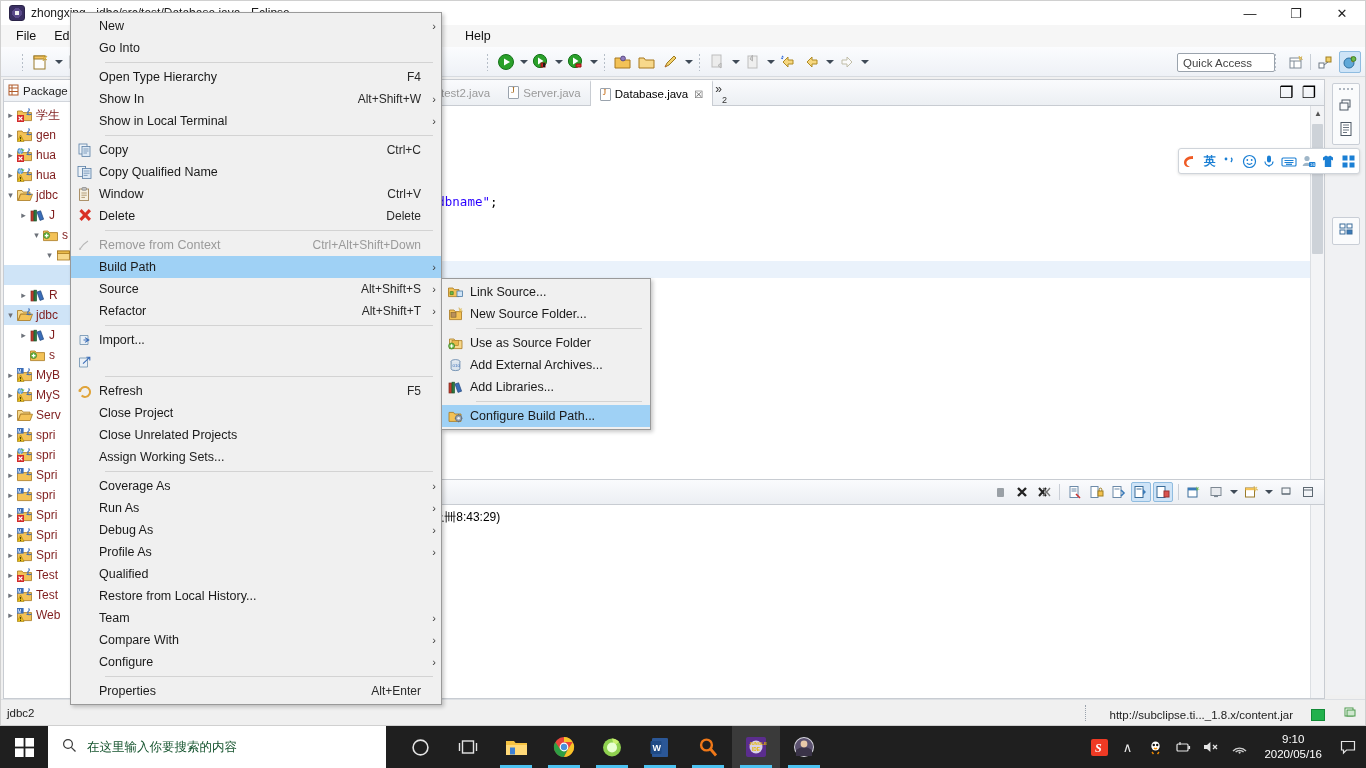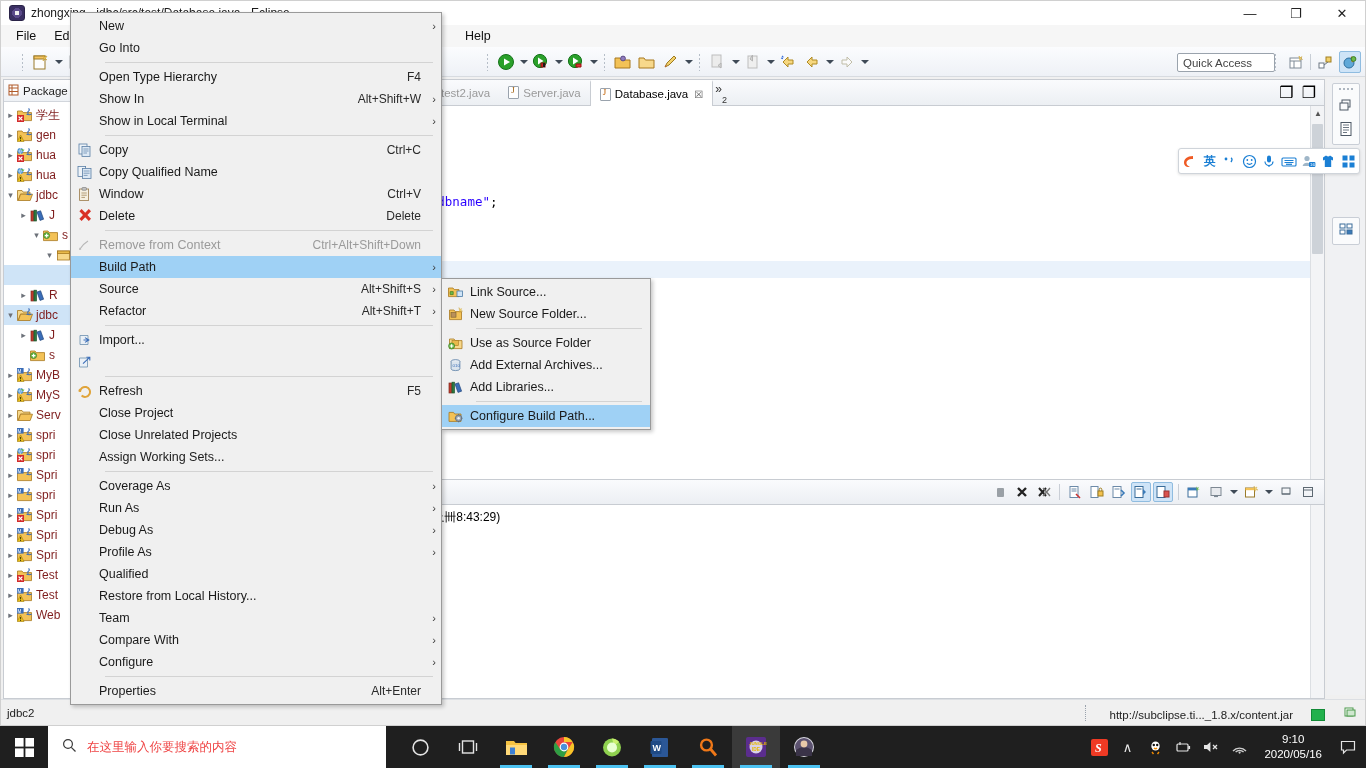--- a/index.html
+++ b/index.html
@@ -215,21 +215,21 @@
              font-size: 13px; color: #1a7fd4; }
 
   
   .taskbar {
     position: absolute; left: 0; bottom: 0; width: 1366px; height: 42px;
     background: #1f1f1f; display: flex; align-items: center; z-index: 90;
   }
   .start-btn { width: 48px; height: 42px; display:flex; align-items:center; justify-content:center; }
   .search-box { width: 338px; height: 42px; background: #ffffff; display: flex; align-items: center;
                 gap: 10px; padding-left: 14px; }
-  .search-box .ph { font-size: 12.5px; color: #ef4444; }
+  .search-box .ph { font-size: 12.5px; color: #14532d; }
   .tb-icons { display:flex; align-items:center; gap: 0px; margin-left: 10px; }
   .tbicon { width: 48px; height: 42px; display:flex; align-items:center; justify-content:center; position: relative; }
   .tbicon.running::after { content:""; position:absolute; bottom:0; left:8px; right:8px; height:3px; background:#4cc2f1; }
   .tbicon.active { background: #3a3a3a; }
   .tray { margin-left: auto; display:flex; align-items:center; gap: 10px; padding-right: 8px; }
   .tray-ico { width: 18px; height: 18px; display:flex; align-items:center; justify-content:center;
               color:#e9e9e9; font-size: 13px; }
   .clock { color:#fff; font-size: 11.5px; text-align:center; line-height: 15px; padding: 0 6px; }
   .notif { width: 20px; height: 20px; display:flex; align-items:center; justify-content:center; color:#e9e9e9; }
 </style>

